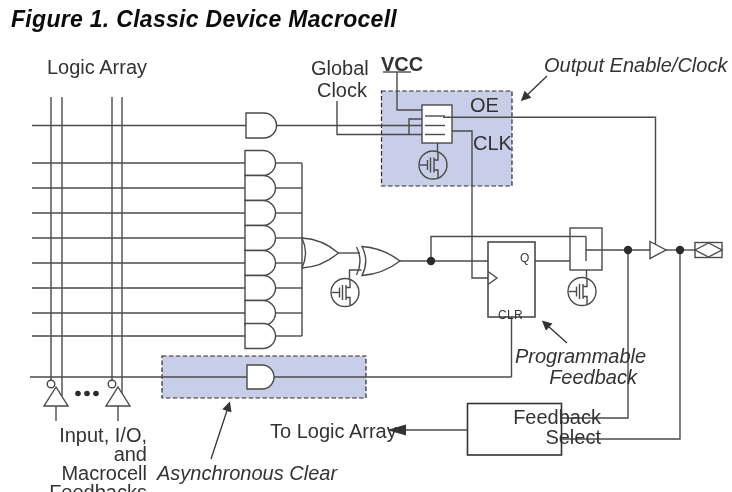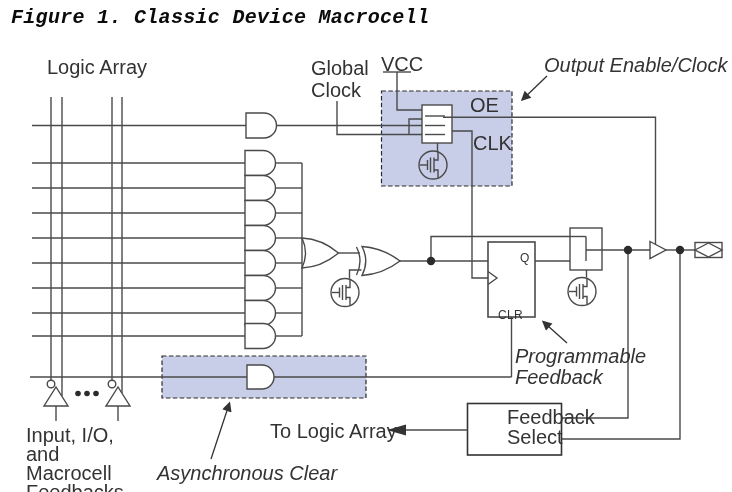--- a/index.html
+++ b/index.html
@@ -1,24 +1,24 @@
 <!DOCTYPE html>
 <html><head>
 <meta charset="utf-8">
 <style>
   html,body{margin:0;padding:0;background:#f6f6f6;}
   .stage{position:relative;width:732px;height:492px;background:#ffffff;overflow:hidden;
          font-family:"Liberation Sans","DejaVu Sans",sans-serif;}
   svg{position:absolute;left:0;top:0;}
   .lbl{position:absolute;color:#333;font-size:20px;line-height:21px;white-space:nowrap;}
-  .wrap{white-space:normal;text-align:left;}
+  .wrap{white-space:normal;text-align:right;}
   .it{font-style:italic;}
   .small{font-size:12px;line-height:12px;}
-  .title{position:absolute;left:11px;top:6px;color:#0b0b0b;font-size:20px;
-         font-weight:bold;font-style:italic;letter-spacing:.3px;white-space:nowrap;font-family:Liberation Mono, monospace;}
+  .title{position:absolute;left:11px;top:6px;color:#0b0b0b;font-size:23px;
+         font-weight:bold;font-style:italic;letter-spacing:.3px;white-space:nowrap;}
   .gc{line-height:22px;}
   .ifb{line-height:19px;}
   .fb{line-height:20px;}
   .pr{line-height:21px;}
 </style>
 </head>
 <body>
 
 <div class="stage">
 
@@ -171,21 +171,21 @@
       <line x1="547" y1="76" x2="522" y2="100" marker-end="url(#ah)"></line>
       <line x1="567" y1="343" x2="543" y2="321.5" marker-end="url(#ah)"></line>
       <line x1="211" y1="459" x2="229.5" y2="403" marker-end="url(#ah)"></line>
     </g>
   </svg>
 
   <div class="title">Figure 1. Classic Device Macrocell</div>
 
   <div class="lbl" style="left:47px;top:57px;">Logic Array</div>
   <div class="lbl wrap gc" style="left:311px;top:57px;width:56px;">Global Clock</div>
-  <div class="lbl wrap" style="left:381px;top:54px;width:32px;">VCC</div>
+  <div class="lbl wrap" style="left:381px;top:54px;width:32px;font-weight:bold;">VCC</div>
   <div class="lbl" style="left:470px;top:95px;">OE</div>
   <div class="lbl" style="left:473px;top:133px;">CLK</div>
   <div class="lbl it" style="left:544px;top:55px;">Output Enable/Clock Select</div>
 
   <div class="lbl small" style="left:520px;top:252px;">Q</div>
   <div class="lbl small" style="left:498px;top:301px;letter-spacing:.3px;margin-top:8px;">CLR</div>
 
   <div class="lbl it wrap pr" style="left:515px;top:346px;width:122px;">Programmable Feedback</div>
   <div class="lbl wrap fb" style="left:467px;top:407px;width:94px;padding-left:40px;">Feedback Select</div>
   <div class="lbl" style="left:270px;top:421px;text-align:center;">To Logic Array</div>

